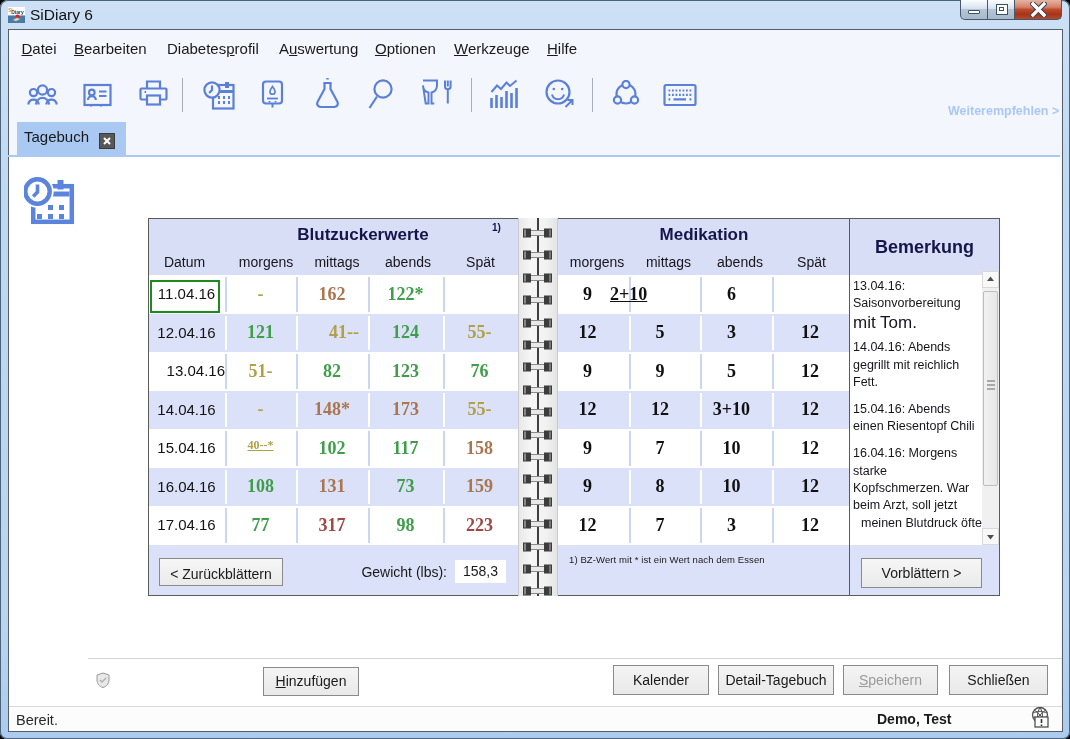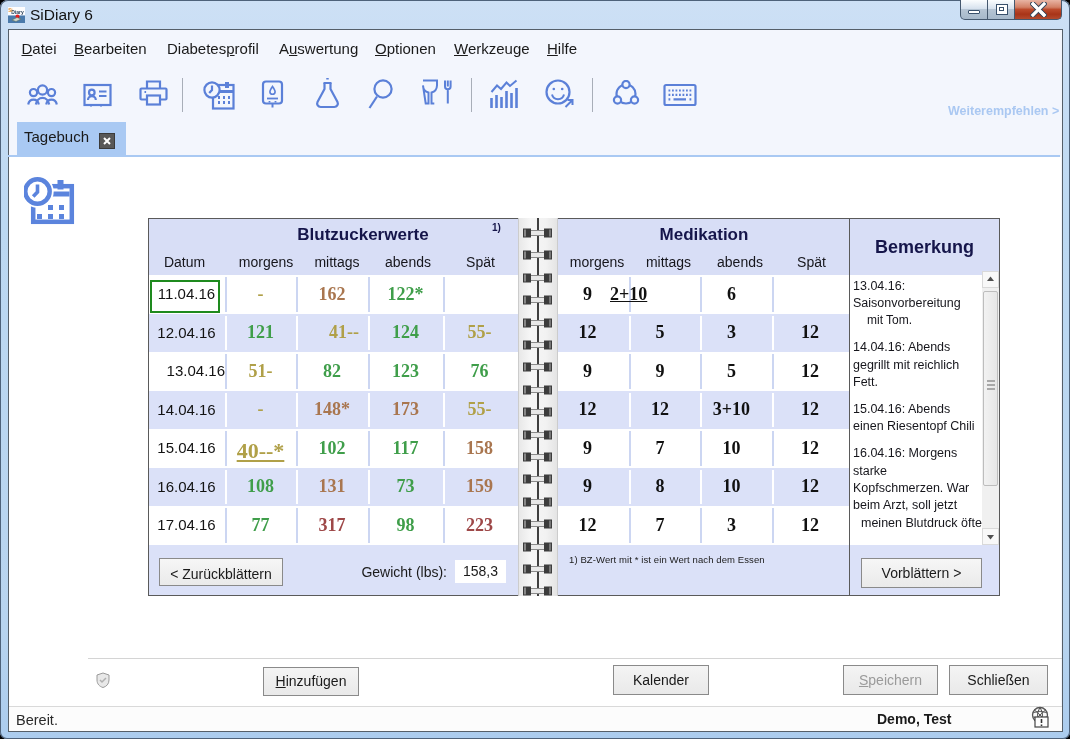--- a/index.html
+++ b/index.html
@@ -246,21 +246,21 @@
 <div class="abs" style="left:219px;top:103.30000000000001px;width:75px;text-align:center;font-size:18px;font-weight:bold;font-family:'Liberation Serif',serif;color:#3f9e4a;">124</div>
 <div class="abs" style="left:294px;top:103.30000000000001px;width:73px;text-align:center;font-size:18px;font-weight:bold;font-family:'Liberation Serif',serif;color:#b0a048;">55-</div>
 <div class="abs" style="left:76px;top:141.8px;width:71px;text-align:center;font-size:18px;font-weight:bold;font-family:'Liberation Serif',serif;color:#b0a048;">51-</div>
 <div class="abs" style="left:147px;top:141.8px;width:72px;text-align:center;font-size:18px;font-weight:bold;font-family:'Liberation Serif',serif;color:#3f9e4a;">82</div>
 <div class="abs" style="left:219px;top:141.8px;width:75px;text-align:center;font-size:18px;font-weight:bold;font-family:'Liberation Serif',serif;color:#3f9e4a;">123</div>
 <div class="abs" style="left:294px;top:141.8px;width:73px;text-align:center;font-size:18px;font-weight:bold;font-family:'Liberation Serif',serif;color:#3f9e4a;">76</div>
 <div class="abs" style="left:76px;top:180.3px;width:71px;text-align:center;font-size:18px;font-weight:bold;font-family:'Liberation Serif',serif;color:#b0a048;">-</div>
 <div class="abs" style="left:147px;top:180.3px;width:72px;text-align:center;font-size:18px;font-weight:bold;font-family:'Liberation Serif',serif;color:#a9764f;">148*</div>
 <div class="abs" style="left:219px;top:180.3px;width:75px;text-align:center;font-size:18px;font-weight:bold;font-family:'Liberation Serif',serif;color:#a9764f;">173</div>
 <div class="abs" style="left:294px;top:180.3px;width:73px;text-align:center;font-size:18px;font-weight:bold;font-family:'Liberation Serif',serif;color:#b0a048;">55-</div>
-<div class="abs" style="left:76px;top:218.8px;width:71px;text-align:center;font-size:22px;font-weight:bold;font-family:'Liberation Serif',serif;color:#b0a048;text-decoration:underline;">40--*</div>
+<div class="abs" style="left:76px;top:218.8px;width:71px;text-align:center;font-size:12px;font-weight:bold;font-family:'Liberation Serif',serif;color:#b0a048;text-decoration:underline;">40--*</div>
 <div class="abs" style="left:147px;top:218.8px;width:72px;text-align:center;font-size:18px;font-weight:bold;font-family:'Liberation Serif',serif;color:#3f9e4a;">102</div>
 <div class="abs" style="left:219px;top:218.8px;width:75px;text-align:center;font-size:18px;font-weight:bold;font-family:'Liberation Serif',serif;color:#3f9e4a;">117</div>
 <div class="abs" style="left:294px;top:218.8px;width:73px;text-align:center;font-size:18px;font-weight:bold;font-family:'Liberation Serif',serif;color:#a9764f;">158</div>
 <div class="abs" style="left:76px;top:257.3px;width:71px;text-align:center;font-size:18px;font-weight:bold;font-family:'Liberation Serif',serif;color:#3f9e4a;">108</div>
 <div class="abs" style="left:147px;top:257.3px;width:72px;text-align:center;font-size:18px;font-weight:bold;font-family:'Liberation Serif',serif;color:#a9764f;">131</div>
 <div class="abs" style="left:219px;top:257.3px;width:75px;text-align:center;font-size:18px;font-weight:bold;font-family:'Liberation Serif',serif;color:#3f9e4a;">73</div>
 <div class="abs" style="left:294px;top:257.3px;width:73px;text-align:center;font-size:18px;font-weight:bold;font-family:'Liberation Serif',serif;color:#a9764f;">159</div>
 <div class="abs" style="left:76px;top:295.79999999999995px;width:71px;text-align:center;font-size:18px;font-weight:bold;font-family:'Liberation Serif',serif;color:#3f9e4a;">77</div>
 <div class="abs" style="left:147px;top:295.79999999999995px;width:72px;text-align:center;font-size:18px;font-weight:bold;font-family:'Liberation Serif',serif;color:#9e4848;">317</div>
 <div class="abs" style="left:219px;top:295.79999999999995px;width:75px;text-align:center;font-size:18px;font-weight:bold;font-family:'Liberation Serif',serif;color:#3f9e4a;">98</div>
@@ -290,21 +290,21 @@
 <div class="abs" style="left:611px;top:257.3px;width:100px;text-align:center;font-size:18px;font-weight:bold;font-family:'Liberation Serif',serif;color:#111111;">12</div>
 <div class="abs" style="left:388.5px;top:295.79999999999995px;width:100.0px;text-align:center;font-size:18px;font-weight:bold;font-family:'Liberation Serif',serif;color:#111111;">12</div>
 <div class="abs" style="left:461px;top:295.79999999999995px;width:100px;text-align:center;font-size:18px;font-weight:bold;font-family:'Liberation Serif',serif;color:#111111;">7</div>
 <div class="abs" style="left:532.5px;top:295.79999999999995px;width:100.0px;text-align:center;font-size:18px;font-weight:bold;font-family:'Liberation Serif',serif;color:#111111;">3</div>
 <div class="abs" style="left:611px;top:295.79999999999995px;width:100px;text-align:center;font-size:18px;font-weight:bold;font-family:'Liberation Serif',serif;color:#111111;">12</div>
 <div class="abs" style="left:700px;top:0;width:1px;height:376px;background:#5a5a5a;"></div>
 <div class="abs" style="left:701px;top:56.0px;width:149px;height:269.5px;background:#fff;"></div>
 <div class="abs" style="left:701px;top:56.0px;width:132px;height:269.5px;overflow:hidden;">
           <div class="abs" style="left:3px;top:3.5px;white-space:nowrap;font-size:12.5px;color:#16161c;">13.04.16:</div>
           <div class="abs" style="left:3px;top:20.8px;white-space:nowrap;font-size:12.5px;color:#16161c;">Saisonvorbereitung</div>
-          <div class="abs" style="left:17px;top:38.1px;white-space:nowrap;font-size:12px;color:#16161c;">mit Tom.</div>
+          <div class="abs" style="left:3px;top:38.1px;white-space:nowrap;font-size:17px;color:#16161c;">mit Tom.</div>
           <div class="abs" style="left:3px;top:65.2px;white-space:nowrap;font-size:12.5px;color:#16161c;">14.04.16: Abends</div>
           <div class="abs" style="left:3px;top:82.5px;white-space:nowrap;font-size:12.5px;color:#16161c;">gegrillt mit reichlich</div>
           <div class="abs" style="left:3px;top:99.8px;white-space:nowrap;font-size:12.5px;color:#16161c;">Fett.</div>
           <div class="abs" style="left:3px;top:126.89999999999999px;white-space:nowrap;font-size:12.5px;color:#16161c;">15.04.16: Abends</div>
           <div class="abs" style="left:3px;top:144.2px;white-space:nowrap;font-size:12.5px;color:#16161c;">einen Riesentopf Chili</div>
           <div class="abs" style="left:3px;top:171.3px;white-space:nowrap;font-size:12.5px;color:#16161c;">16.04.16: Morgens</div>
           <div class="abs" style="left:3px;top:188.60000000000002px;white-space:nowrap;font-size:12.5px;color:#16161c;">starke</div>
           <div class="abs" style="left:3px;top:205.90000000000003px;white-space:nowrap;font-size:12.5px;color:#16161c;">Kopfschmerzen. War</div>
           <div class="abs" style="left:3px;top:223.20000000000005px;white-space:nowrap;font-size:12.5px;color:#16161c;">beim Arzt, soll jetzt</div>
           <div class="abs" style="left:3px;top:240.50000000000006px;white-space:nowrap;font-size:12.5px;color:#16161c;padding-left:8px;">meinen Blutdruck öfter</div>
@@ -470,20 +470,21 @@
 <rect x="26" y="1.5" width="2" height="7" fill="#777"></rect>
 </svg></div>
 </div>
 <div class="abs" style="left:79px;top:628px;width:974px;height:1px;background:#d4d4d4;"></div>
 <svg class="abs" style="left:87px;top:642px;" width="14" height="16" viewBox="0 0 14 16">
 <path d="M7 1 L13 3 V8 C13 12 10.5 14.5 7 15.5 C3.5 14.5 1 12 1 8 V3 Z" fill="#e8e8e8" stroke="#9a9a9a" stroke-width="1"></path>
 <path d="M4 8 l2 2 l4 -4" stroke="#b0b0b0" stroke-width="1.5" fill="none"></path>
 </svg>
 <div class="abs" style="left:254px;top:637px;width:96px;height:29px;background:linear-gradient(#f4f4f4,#e9e9e9);border:1px solid #8a8a8a;text-align:center;line-height:27px;font-size:14px;color:#1a1a1a;"><u>H</u>inzufügen</div>
 <div class="abs" style="left:604px;top:635px;width:96px;height:30px;background:linear-gradient(#f4f4f4,#e9e9e9);border:1px solid #8a8a8a;text-align:center;line-height:28px;font-size:14px;color:#1a1a1a;">Kalender</div>
+<div class="abs" style="left:709px;top:635px;width:116px;height:30px;background:linear-gradient(#f4f4f4,#e9e9e9);border:1px solid #8a8a8a;text-align:center;line-height:28px;font-size:14px;color:#1a1a1a;">Detail-Tagebuch</div>
 <div class="abs" style="left:834px;top:635px;width:95px;height:30px;background:linear-gradient(#f4f4f4,#e9e9e9);border:1px solid #8a8a8a;text-align:center;line-height:28px;font-size:14px;color:#9a9a9a;"><u>S</u>peichern</div>
 <div class="abs" style="left:940px;top:635px;width:99px;height:30px;background:linear-gradient(#f4f4f4,#e9e9e9);border:1px solid #8a8a8a;text-align:center;line-height:28px;font-size:14px;color:#1a1a1a;">Schließen</div>
 <div class="abs" style="left:0px;top:676px;width:1053px;height:25px;background:#fcfcfc;border-top:1px solid #d9d9d9;"></div>
 <div class="abs" style="left:7px;top:681.5px;font-size:14.5px;color:#2a2a2a;">Bereit.</div>
 <div class="abs" style="left:868px;top:681px;font-size:14px;font-weight:bold;color:#1a1a1a;">Demo, Test</div>
 <svg class="abs" style="left:1020px;top:676px;" width="24" height="24" viewBox="0 0 24 24">
 <circle cx="11" cy="9" r="7.5" fill="#f8f8f8" stroke="#555" stroke-width="1.3"></circle>
 <path d="M4.5 6.5 Q11 4 17.5 6.5 M4.2 11 Q11 13.5 17.8 11 M11 1.5 Q6 9 11 16.5 M11 1.5 Q16 9 11 16.5 M5 3.5 L17 14.5 M17 3.5 L5 14.5" stroke="#555" stroke-width="1" fill="none"></path>
 <rect x="6" y="11" width="13" height="10" fill="#fdfdfd" stroke="#444" stroke-width="1.2"></rect>
 <path d="M12.5 13 v4 M12.5 18.5 v1.5" stroke="#333" stroke-width="1.6"></path>

